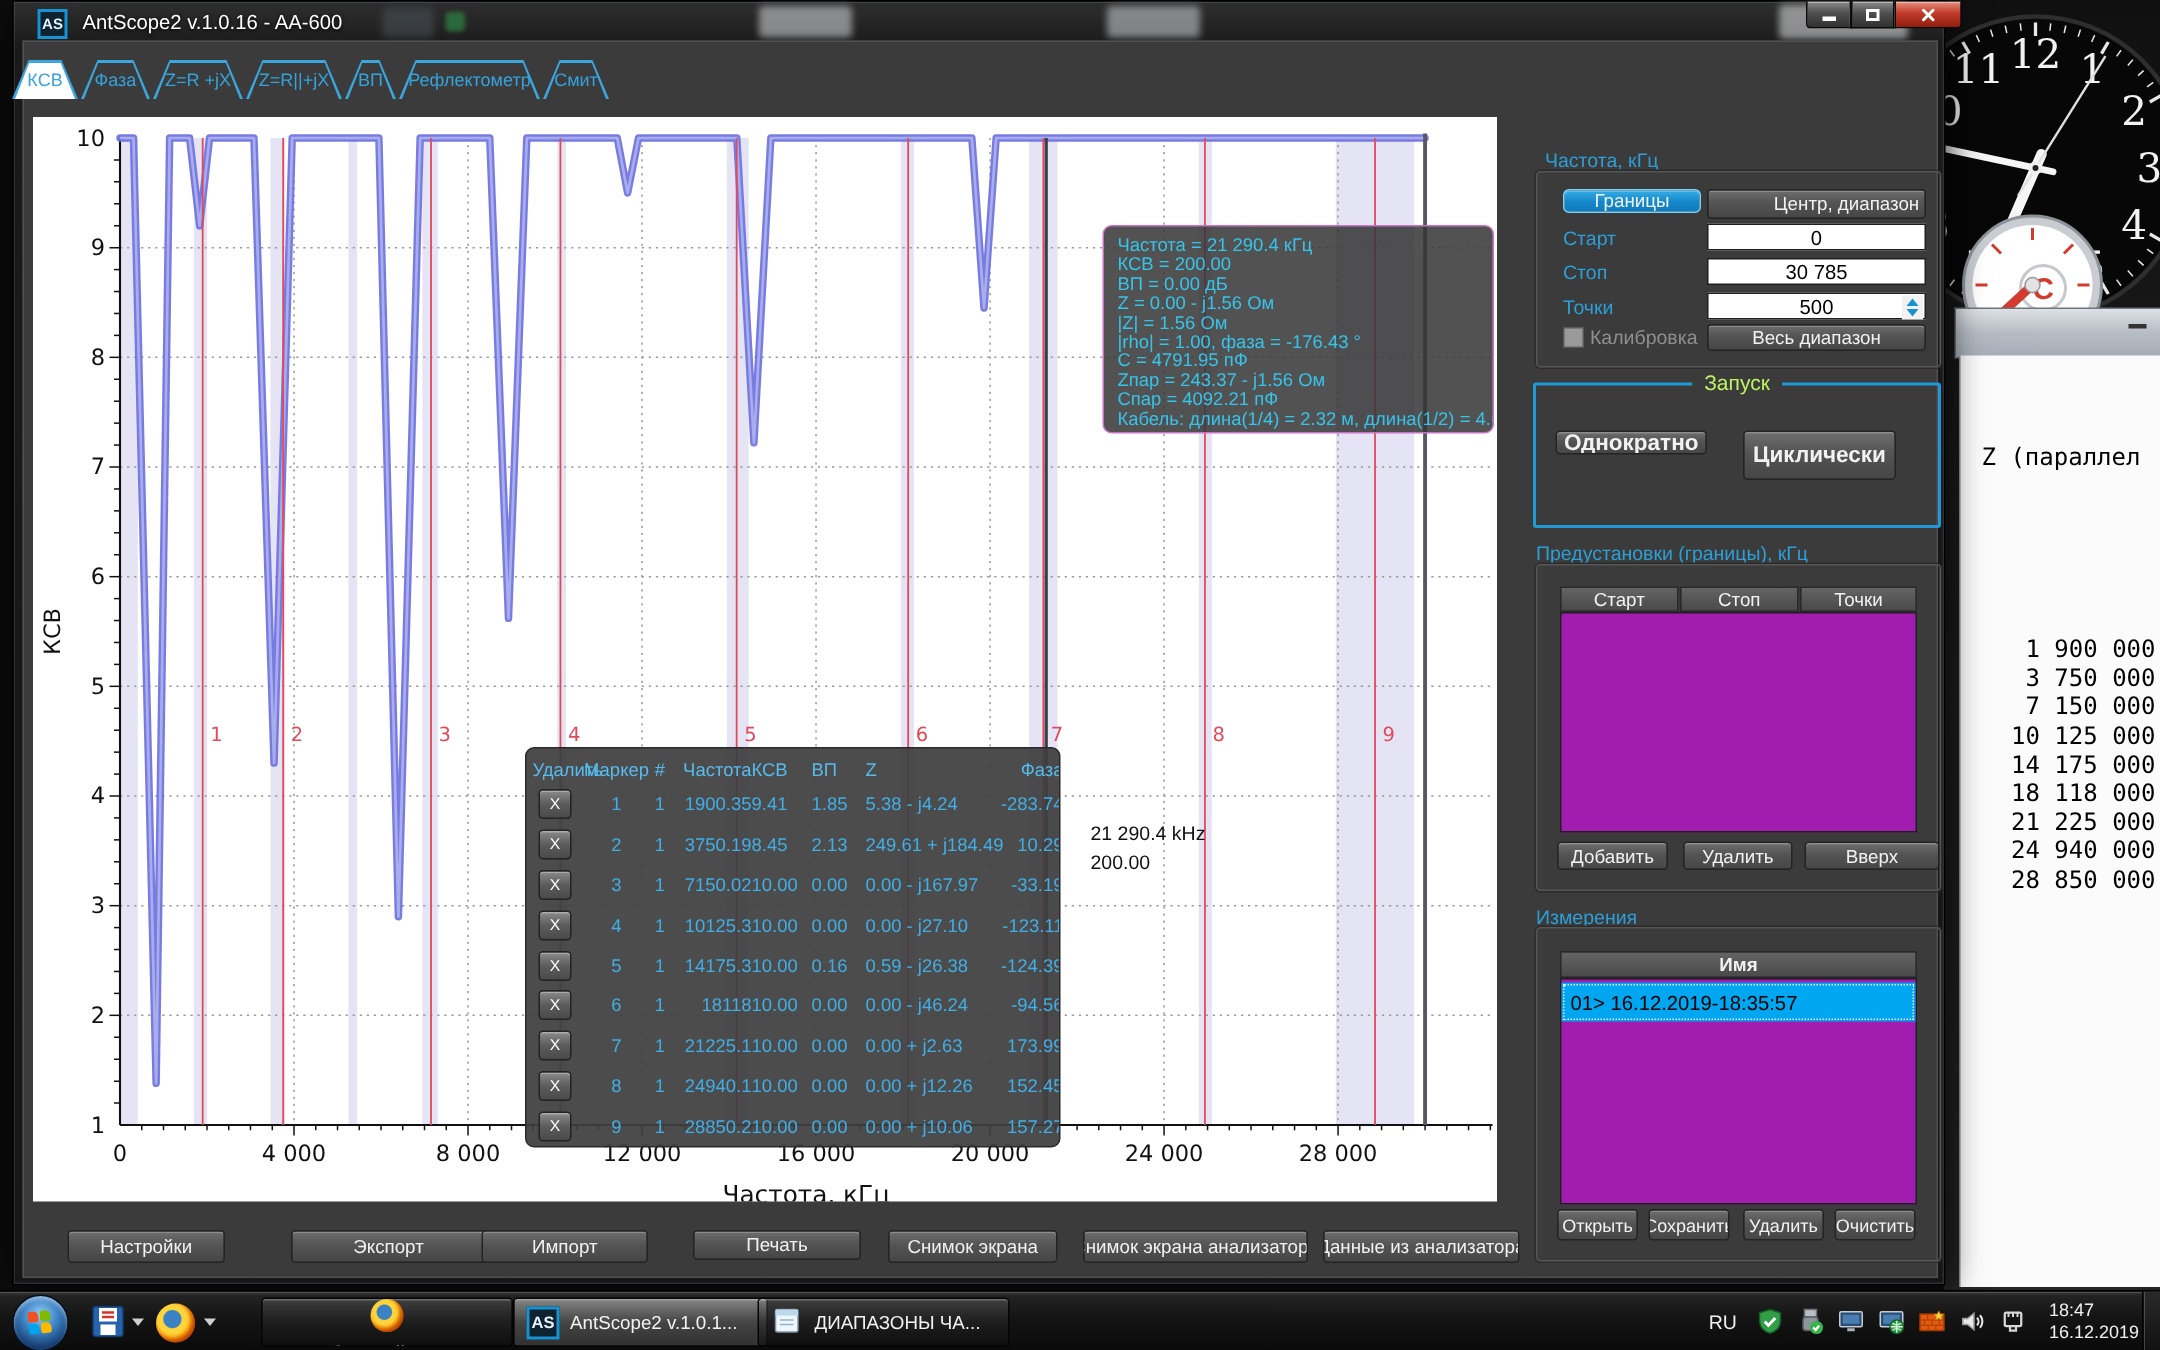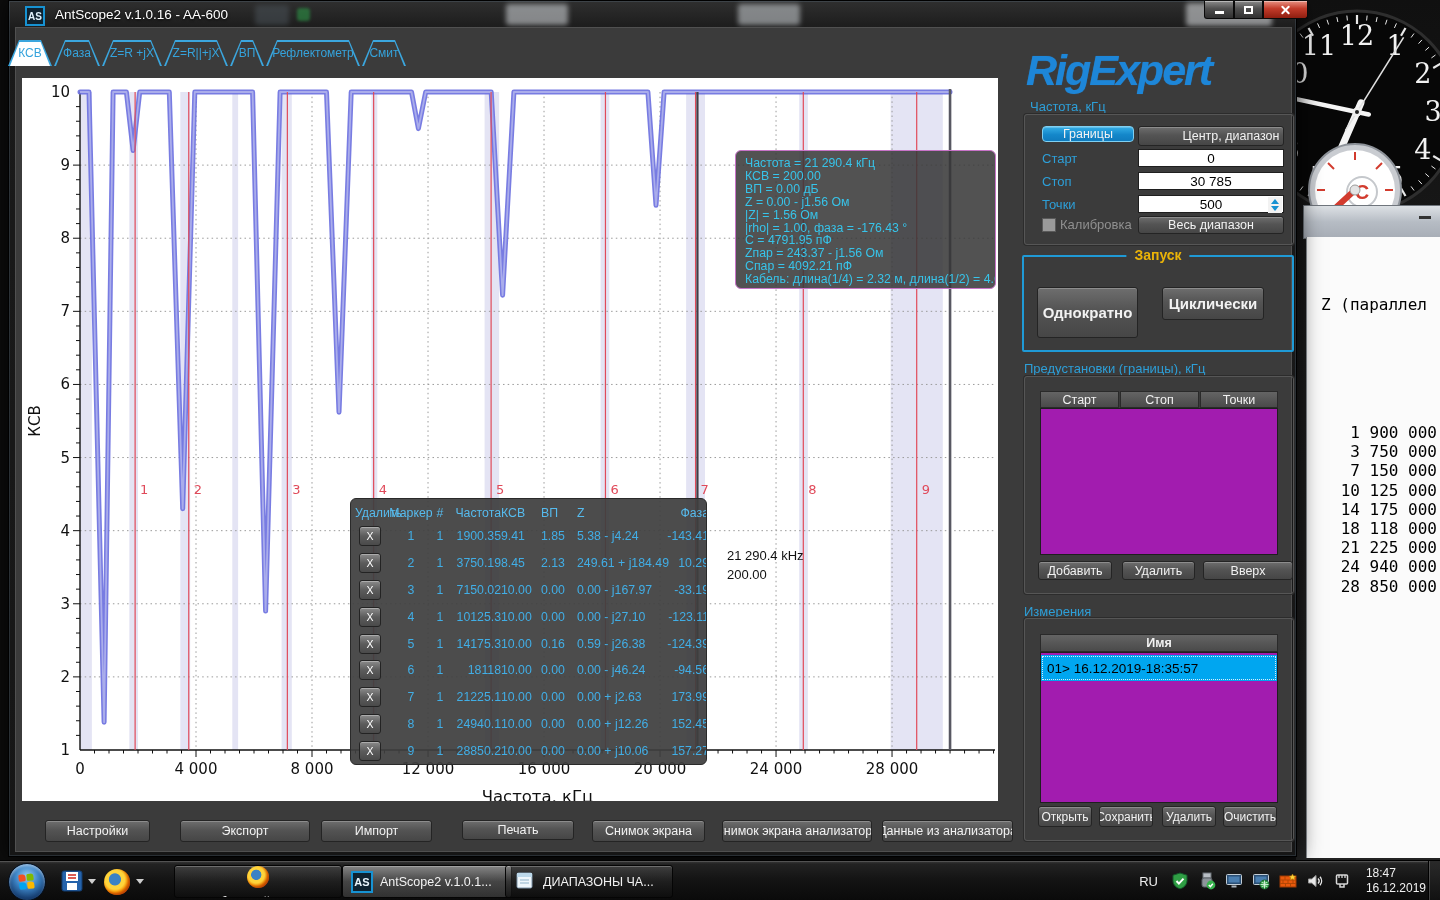--- a/index.html
+++ b/index.html
@@ -122,21 +122,21 @@
   #btn-bounds{background:linear-gradient(180deg,#34aee6,#1487ca 55%,#0f7bbd);border:1px solid #7fd0f2;}
   #spinner{position:absolute;right:1px;top:1px;width:14px;height:16px;display:flex;flex-direction:column;
     align-items:center;justify-content:center;gap:2px;background:#f2f2f2;}
   #spinner i{width:0;height:0;border-left:4px solid transparent;border-right:4px solid transparent;}
   #spinner .up{border-bottom:5px solid #1792d2;}
   #spinner .dn{border-top:5px solid #1792d2;}
   #chk-cal{position:absolute;left:1042px;top:218px;width:12px;height:12px;background:#9a9a9a;border:1px solid #5a5a5a;}
   #zapusk-box{position:absolute;left:1022px;top:255px;width:272px;height:97px;box-sizing:border-box;
     border:2px solid #1f9ad6;border-radius:2px;}
   #zapusk-legend{position:absolute;left:50%;top:-10px;transform:translateX(-50%);
-    background:#3b3b3b;padding:0 8px;color:#eab308;font-weight:bold;font-size:14px;}
+    background:#3b3b3b;padding:0 8px;color:#bef264;font-weight:normal;font-size:14px;}
   .btn-big{font-size:15px;font-weight:bold;}
   .thead{position:absolute;box-sizing:border-box;background:linear-gradient(180deg,#646464,#4a4a4a);
     border:1px solid #2a2a2a;color:#f2f2f2;font-size:12.5px;display:flex;align-items:center;justify-content:center;}
   .wlist{position:absolute;background:#a21caf;border:1px solid #1f1f1f;box-sizing:border-box;}
   #meas-sel{position:absolute;left:0;top:2px;right:0;height:26px;background:#00a6f0;color:#000;
     font-size:13.5px;display:flex;align-items:center;padding-left:6px;outline:1px dotted #d5ecfb;outline-offset:-2px;}
 </style>
 </head>
 <body>
 
@@ -511,21 +511,21 @@
         <span class="c-ph">Фаза</span>
       </div>
       <div class="mt-row">
         <div class="xbtn">X</div>
         <span class="c-mk">1</span>
         <span class="c-ct">1</span>
         <span class="c-fr">1900.35</span>
         <span class="c-sw">9.41</span>
         <span class="c-rl">1.85</span>
         <span class="c-z">5.38 - j4.24</span>
-        <span class="c-ph">-143.41</span>
+        <span class="c-ph">-283.74</span>
       </div>
       <div class="mt-row">
         <div class="xbtn">X</div>
         <span class="c-mk">2</span>
         <span class="c-ct">1</span>
         <span class="c-fr">3750.19</span>
         <span class="c-sw">8.45</span>
         <span class="c-rl">2.13</span>
         <span class="c-z">249.61 + j184.49</span>
         <span class="c-ph">10.29</span>
@@ -609,29 +609,28 @@
       <div>|Z| = 1.56 Ом</div>
       <div>|rho| = 1.00, фаза = -176.43 °</div>
       <div>C = 4791.95 пФ</div>
       <div>Zпар = 243.37 - j1.56 Ом</div>
       <div>Спар = 4092.21 пФ</div>
       <div>Кабель: длина(1/4) = 2.32 м, длина(1/2) = 4.65 м</div>
     </div>
 
   <div id="bottom-buttons">
       <div class="btn" style="left: 45px; top: 820px; width: 105px; height: 22px;">Настройки</div>
-      <div class="btn" style="left: 180px; top: 820px; width: 130px; height: 22px;">Экспорт</div>
+      <div class="btn" style="left: 194px; top: 820px; width: 130px; height: 22px;">Экспорт</div>
       <div class="btn" style="left: 321px; top: 820px; width: 111px; height: 22px;">Импорт</div>
       <div class="btn" style="left: 462px; top: 820px; width: 112px; height: 20px;">Печать</div>
       <div class="btn" style="left: 592px; top: 820px; width: 113px; height: 22px;">Снимок экрана</div>
       <div class="btn" style="left: 722px; top: 820px; width: 150px; height: 22px;">Снимок экрана анализатора</div>
       <div class="btn" style="left: 882px; top: 820px; width: 131px; height: 22px;">Данные из анализатора</div>
     </div>
 
-  <div id="logo">RigExpert</div>
   <div class="plabel" style="left:1030px;top:99px;">Частота, кГц</div>
   <div class="gbox" style="left:1024px;top:114px;width:268px;height:129px;"></div>
   <div class="btn" id="btn-bounds" style="left:1042px;top:126px;width:92px;height:16px;border-radius:4px;">Границы</div>
   <div class="btn" style="left:1138px;top:126px;width:146px;height:20px;padding-left:40px;">Центр, диапазон</div>
   <div class="plabel" style="left:1042px;top:151px;">Старт</div>
   <div class="field" style="left:1138px;top:149px;width:146px;height:18px;">0</div>
   <div class="plabel" style="left:1042px;top:174px;">Стоп</div>
   <div class="field" style="left:1138px;top:172px;width:146px;height:18px;">30 785</div>
   <div class="plabel" style="left:1042px;top:197px;">Точки</div>
   <div class="field" style="left:1138px;top:195px;width:146px;height:18px;">
@@ -641,21 +640,21 @@
         <i class="dn"></i>
       </span>
   </div>
   <div id="chk-cal"></div>
   <div class="plabel" style="left:1060px;top:217px;color:#8f8f8f;">Калибровка</div>
   <div class="btn" style="left:1138px;top:216px;width:146px;height:18px;">Весь диапазон</div>
 
   <div id="zapusk-box">
     <div id="zapusk-legend">Запуск</div>
   </div>
-  <div class="btn btn-big" style="left:1037px;top:287px;width:101px;height:51px;">Однократно</div>
+  <div class="btn btn-big" style="left:1037px;top:287px;width:101px;height:16px;">Однократно</div>
   <div class="btn btn-big" style="left:1162px;top:287px;width:102px;height:33px;">Циклически</div>
 
   <div class="plabel" style="left:1024px;top:361px;">Предустановки (границы), кГц</div>
   <div class="gbox" style="left:1024px;top:376px;width:268px;height:216px;"></div>
   <div class="thead" style="left:1040px;top:391px;width:79px;height:17px;">Старт</div>
   <div class="thead" style="left:1120px;top:391px;width:79px;height:17px;">Стоп</div>
   <div class="thead" style="left:1200px;top:391px;width:78px;height:17px;">Точки</div>
   <div class="wlist" style="left:1040px;top:408px;width:238px;height:147px;"></div>
   <div id="preset-btns">
       <div class="btn" style="left: 1038px; top: 561px; width: 74px; height: 19px;">Добавить</div>

